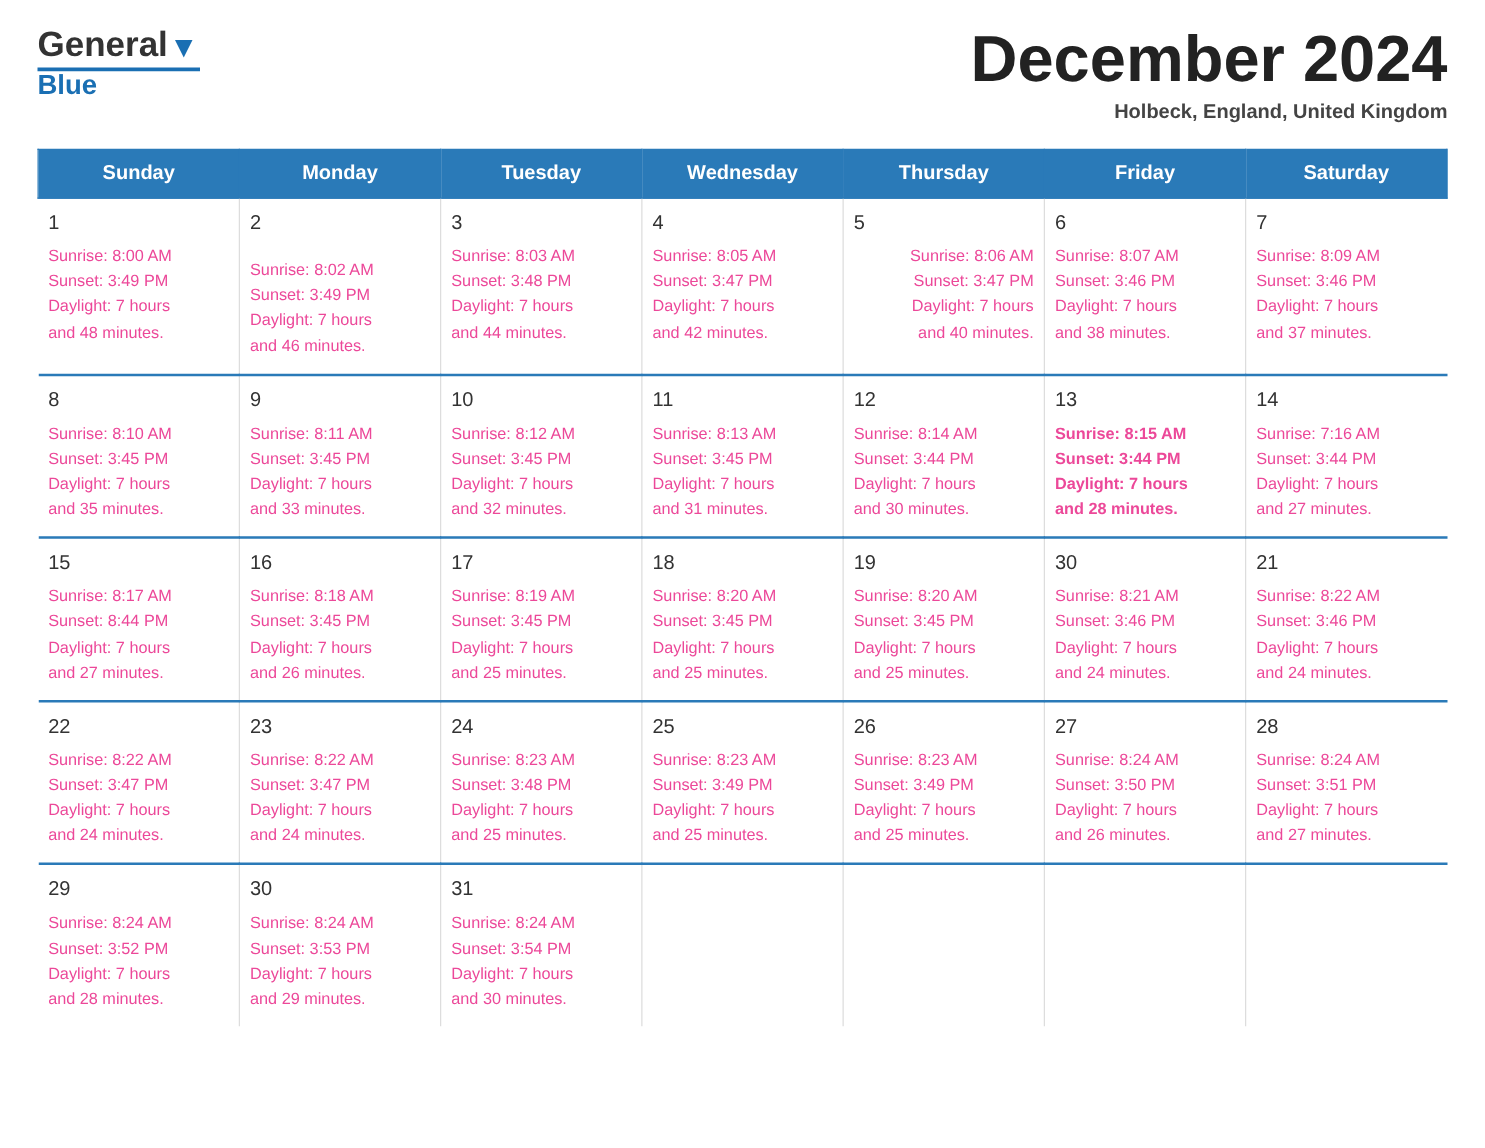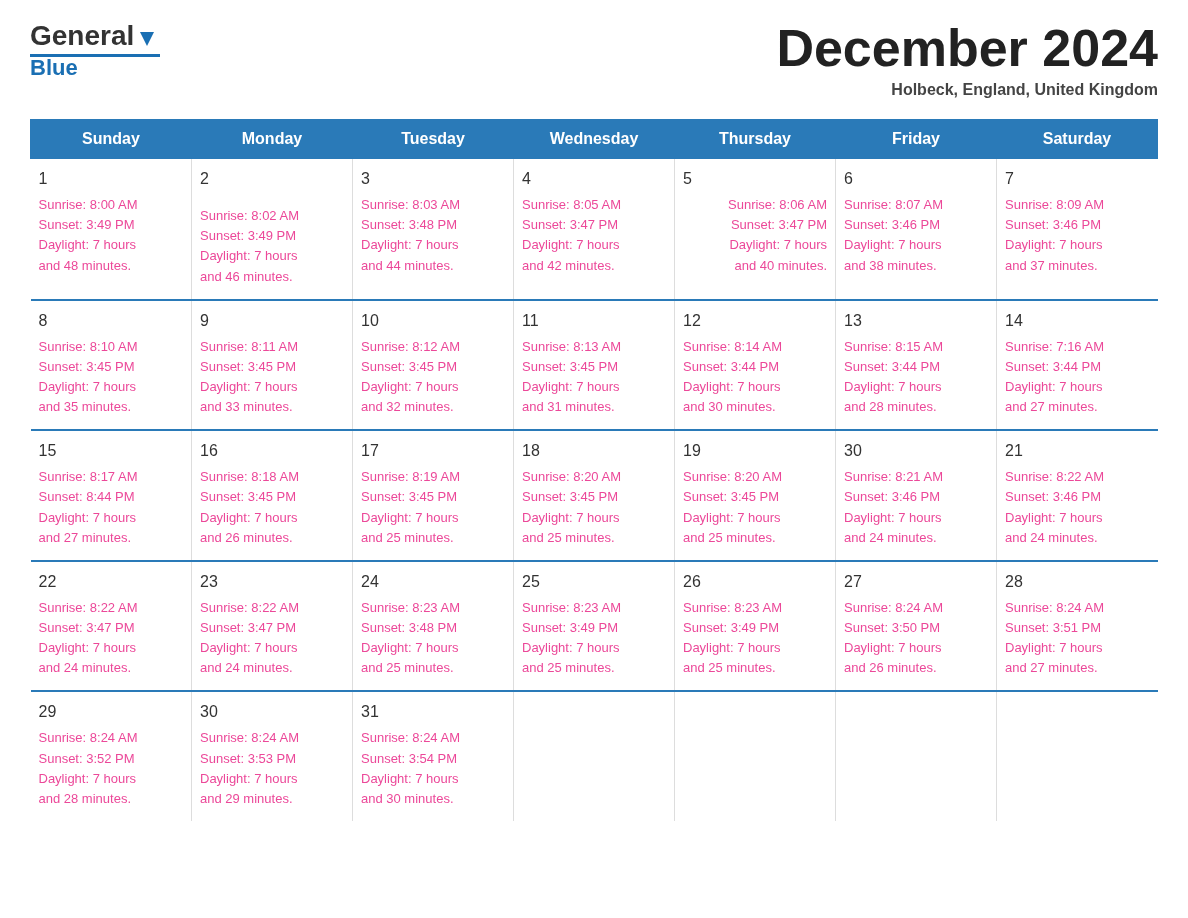--- a/index.html
+++ b/index.html
@@ -215,21 +215,21 @@
         </td>
         <td>
           <span class="day-num">12</span>
           <div class="day-info" style="white-space: pre-line;">Sunrise: 8:14 AM
 Sunset: 3:44 PM
 Daylight: 7 hours
 and 30 minutes.</div>
         </td>
         <td>
           <span class="day-num">13</span>
-          <div class="day-info" style="white-space: pre-line;">Sunrise: 8:15 AM
+          <div class="day-info" style="white-space: pre-line; font-weight: bold;">Sunrise: 8:15 AM
 Sunset: 3:44 PM
 Daylight: 7 hours
 and 28 minutes.</div>
         </td>
         <td>
           <span class="day-num">14</span>
           <div class="day-info" style="white-space: pre-line;">Sunrise: 7:16 AM
 Sunset: 3:44 PM
 Daylight: 7 hours
 and 27 minutes.</div>

